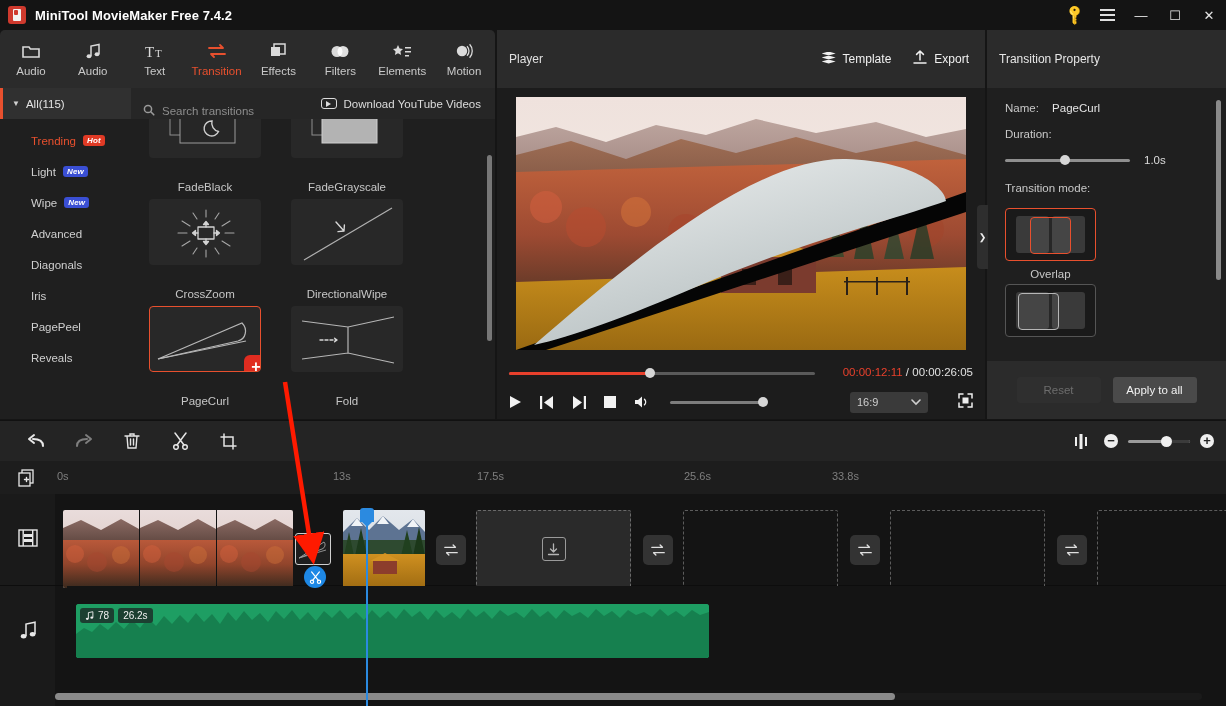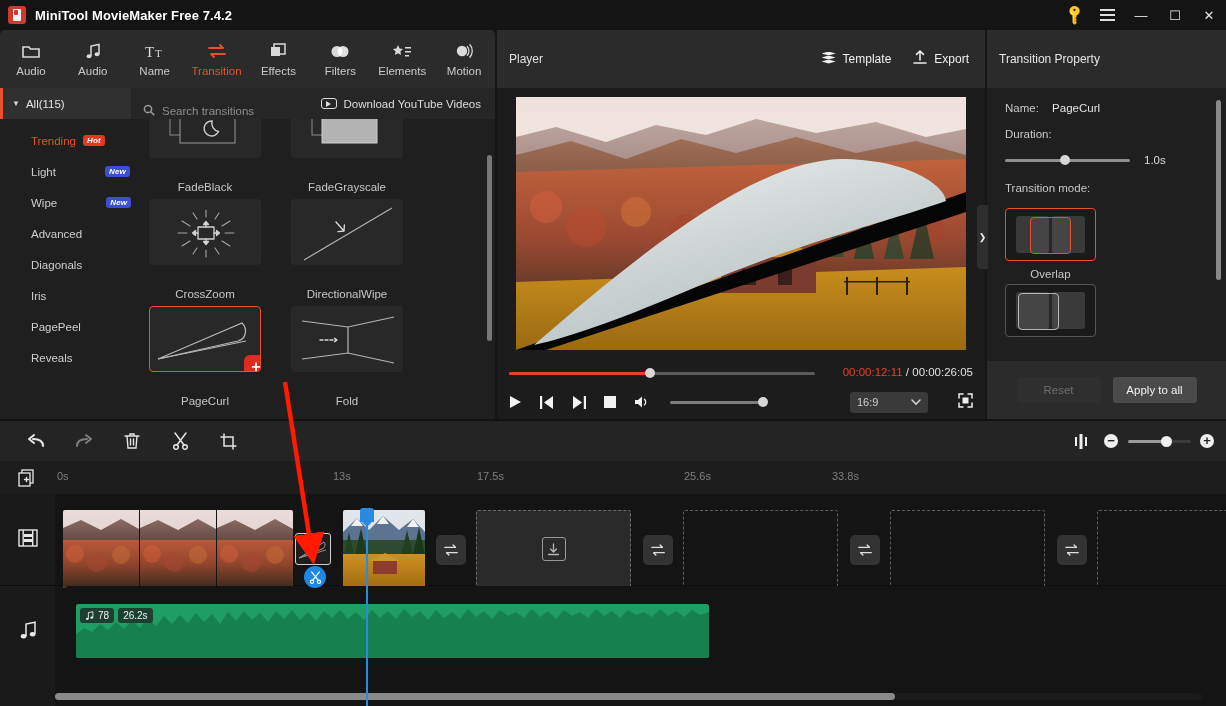--- a/index.html
+++ b/index.html
@@ -99,21 +99,21 @@
   .cat-item {
     height: 31px; display: flex; align-items: center; padding-left: 31px; gap: 7px;
     font-size: 11.5px; color: #cfcfcf;
   }
   .cat-item.active { color: #e8502e; }
   .badge {
     font-size: 8px; font-style: italic; font-weight: bold; color: #fff;
     padding: 1px 4px; border-radius: 3px; letter-spacing: .2px;
   }
   .badge.hot { background: #e03a25; }
-  .badge.new { background: #3a4fd4; margin-left: 42px; }
+  .badge.new { background: #3a4fd4; }
 
   .grid-wrap {
     position: absolute; left: 131px; top: 31px; width: 364px; height: 300px;
     overflow: hidden; background: #1f1f1f;
   }
   .grid { display: flex; flex-wrap: wrap; padding: 0 18px; gap: 0 30px; }
   .tcell { width: 112px; margin-bottom: 6px; }
   .tthumb {
     width: 112px; height: 66px; background: #282828; border-radius: 4px;
     position: relative; overflow: hidden; border: 1px solid transparent;
@@ -371,21 +371,21 @@
       </span>
       <span class="nlabel">Audio</span>
     </div>
     <div class="nav-item">
       <span class="nicon">
         <svg width="20" height="16" viewBox="0 0 20 16">
             <text x="0" y="14" font-size="15" font-family="Liberation Serif, serif" fill="currentColor">T</text>
             <text x="10" y="14" font-size="11" font-family="Liberation Serif, serif" fill="currentColor">T</text>
           </svg>
       </span>
-      <span class="nlabel">Name</span>
+      <span class="nlabel">Text</span>
     </div>
     <div class="nav-item active">
       <span class="nicon">
         <svg width="20" height="16" viewBox="0 0 20 16">
           <path d="M2 5h14l-3-3M18 11H4l3 3" fill="none" stroke="currentColor" stroke-width="1.8" stroke-linecap="round" stroke-linejoin="round"></path>
         </svg>
       </span>
       <span class="nlabel">Transition</span>
     </div>
     <div class="nav-item">

